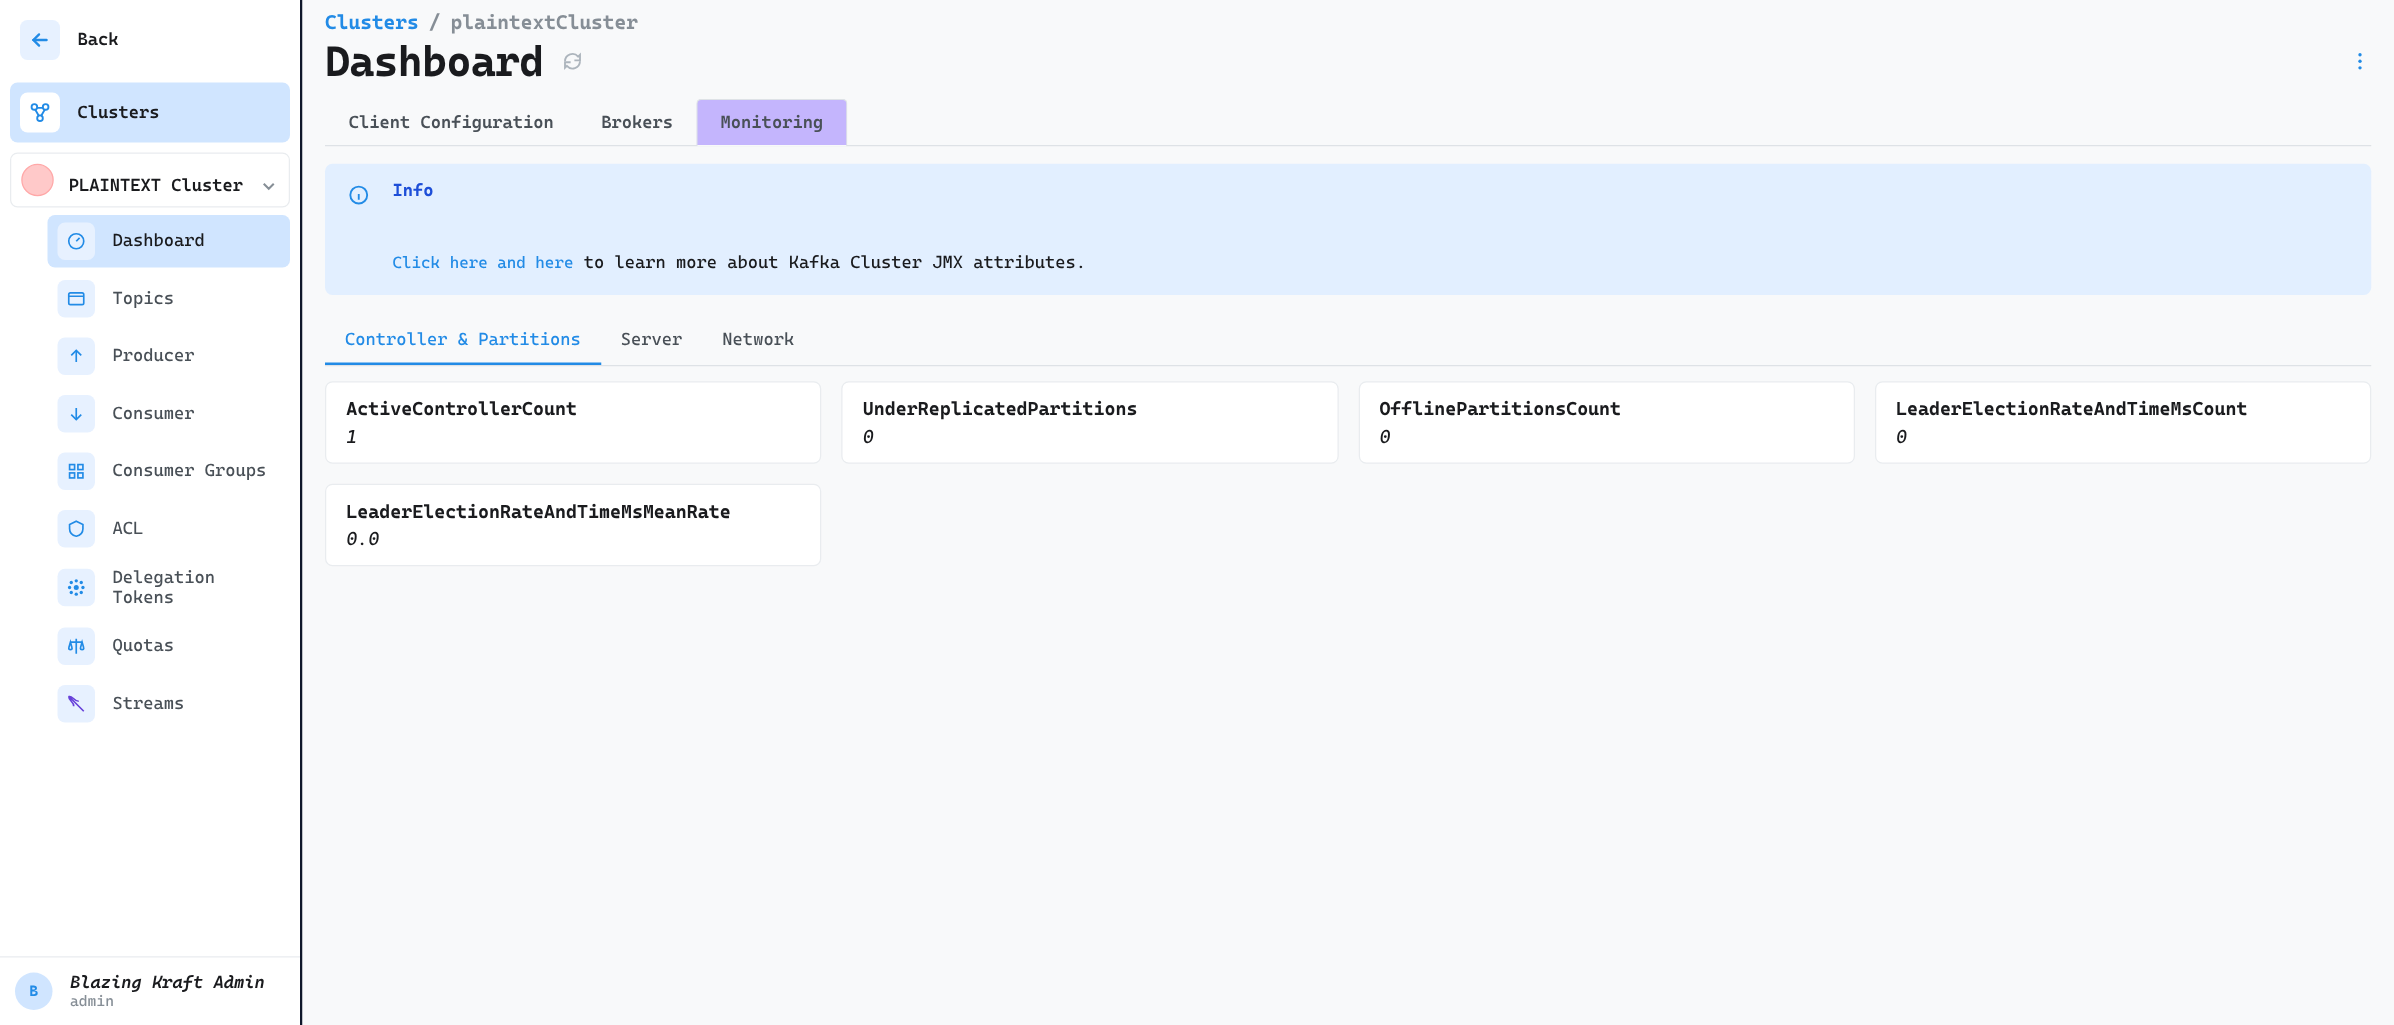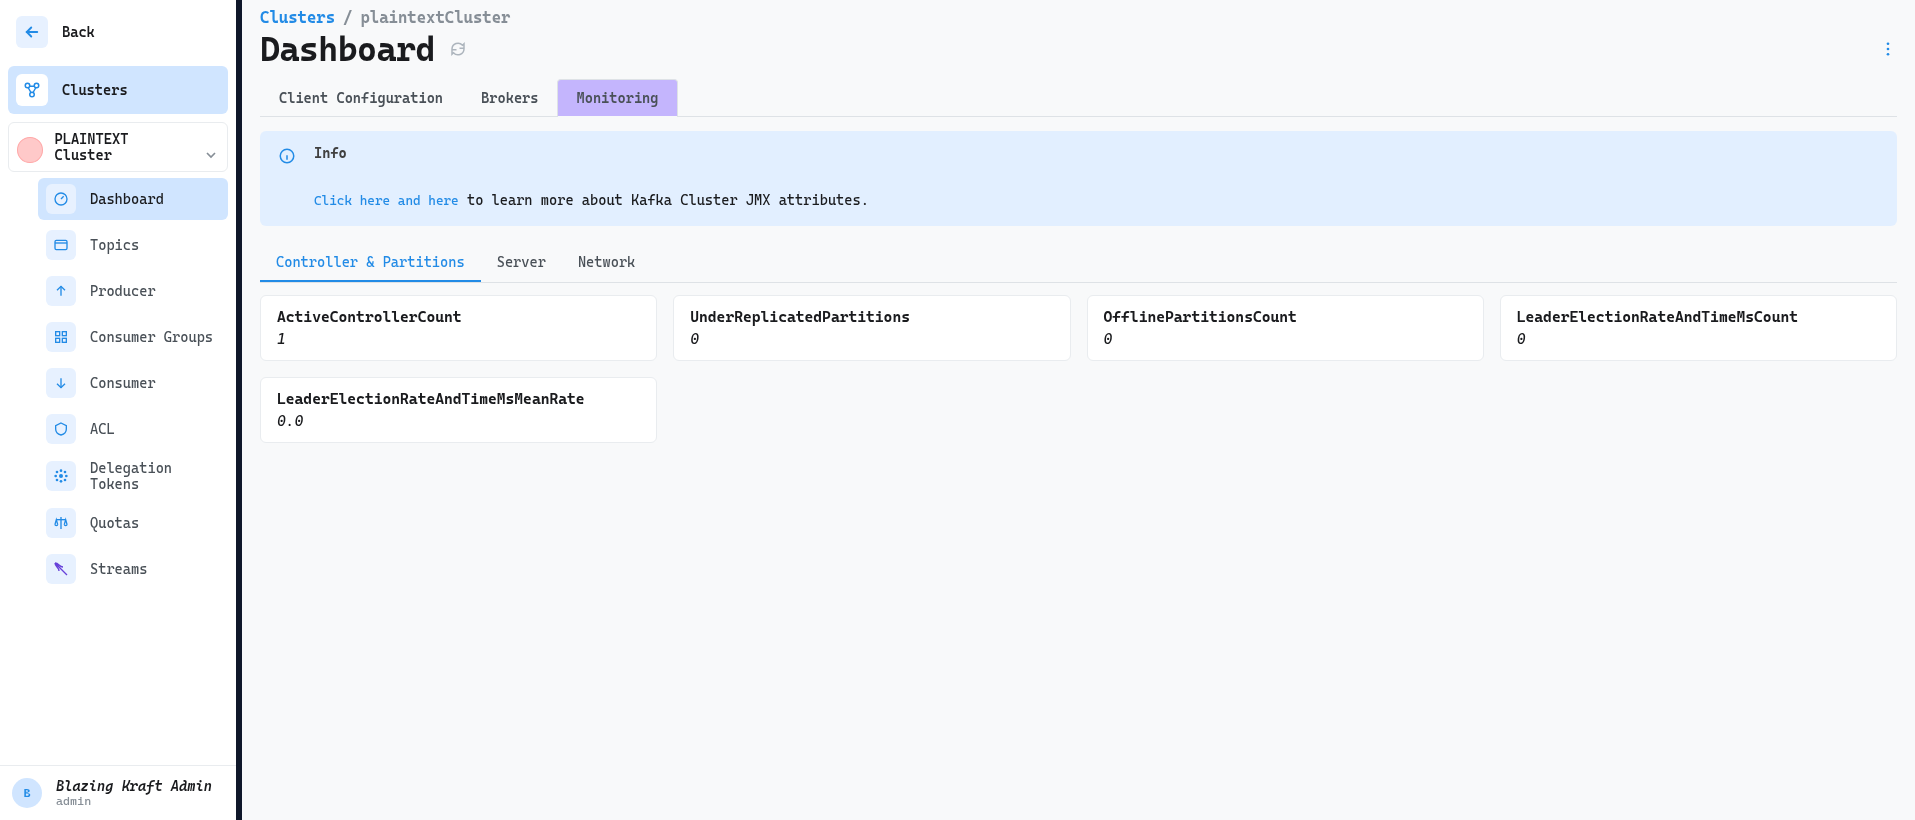--- a/index.html
+++ b/index.html
@@ -8,21 +8,21 @@
   font-size: 14px;
   color: #1a1b1e;
   background: #f8f9fa;
   display: flex;
   height: 820px;
   overflow: hidden;
 }
 .sidebar {
   width: 242px;
   background: #fff;
-  border-right: 6px solid #0f172a;
+  border-right: 2px solid #0f172a;
   display: flex;
   flex-direction: column;
   flex-shrink: 0;
 }
 .sidebar-top { flex: 1; padding: 8px; overflow-y: auto; }
 .back-btn {
   display: flex; align-items: center; gap: 14px;
   padding: 8px; margin-bottom: 10px;
   border-radius: 6px;
   cursor: pointer;
@@ -113,21 +113,21 @@
 .tab.active::after {
   content: ''; position: absolute; left: 0; right: 0; bottom: -1px;
   height: 1px; background: #f8f9fa;
 }
 .info-box {
   background: #e2efff; border-radius: 6px;
   padding: 14px 18px; margin-top: 14px;
   display: flex; gap: 18px; color: #1a1b1e;
 }
 .info-icon { color: #228be6; flex-shrink: 0; margin-top: 2px; }
-.info-title { color: #404040; font-weight: 700; margin-bottom: 6px; }
+.info-title { color: #1d4ed8; font-weight: 700; margin-bottom: 16px; }
 .info-body { line-height: 1.6; }
 .info-body .link { color: #228be6; cursor: pointer; font-size: 13px; text-align: right;}
 .mon-tabs {
   display: flex; gap: 0; border-bottom: 1px solid #dee2e6;
   margin-top: 18px;
 }
 .mon-tab {
   padding: 10px 16px; cursor: pointer; font-weight: 400;
   color: #495057; border-bottom: 2px solid transparent;
 }
@@ -205,36 +205,36 @@
             <svg width="16" height="16" viewBox="0 0 24 24" fill="none" stroke="currentColor" stroke-width="2">
               <path d="M12 19V5"></path>
               <path d="M6 11l6-6 6 6"></path>
             </svg>
           </span>
         <span>Producer</span>
       </div>
       <div class="sub-item">
         <span class="icon-box">
             <svg width="16" height="16" viewBox="0 0 24 24" fill="none" stroke="currentColor" stroke-width="2">
+              <path d="M12 5v14"></path>
+              <path d="M6 13l6 6 6-6"></path>
+            </svg>
+          </span>
+        <span>Consumer</span>
+      </div>
+      <div class="sub-item">
+        <span class="icon-box">
+            <svg width="16" height="16" viewBox="0 0 24 24" fill="none" stroke="currentColor" stroke-width="2">
               <rect x="4" y="4" width="6" height="6"></rect>
               <rect x="14" y="4" width="6" height="6"></rect>
               <rect x="4" y="14" width="6" height="6"></rect>
               <rect x="14" y="14" width="6" height="6"></rect>
             </svg>
           </span>
         <span>Consumer Groups</span>
-      </div>
-      <div class="sub-item">
-        <span class="icon-box">
-            <svg width="16" height="16" viewBox="0 0 24 24" fill="none" stroke="currentColor" stroke-width="2">
-              <path d="M12 5v14"></path>
-              <path d="M6 13l6 6 6-6"></path>
-            </svg>
-          </span>
-        <span>Consumer</span>
       </div>
       <div class="sub-item">
         <span class="icon-box">
             <svg width="16" height="16" viewBox="0 0 24 24" fill="none" stroke="currentColor" stroke-width="2">
               <path d="M12 3l8 4v5c0 5-3.5 8-8 9-4.5-1-8-4-8-9V7l8-4z"></path>
             </svg>
           </span>
         <span>ACL</span>
       </div>
       <div class="sub-item">

